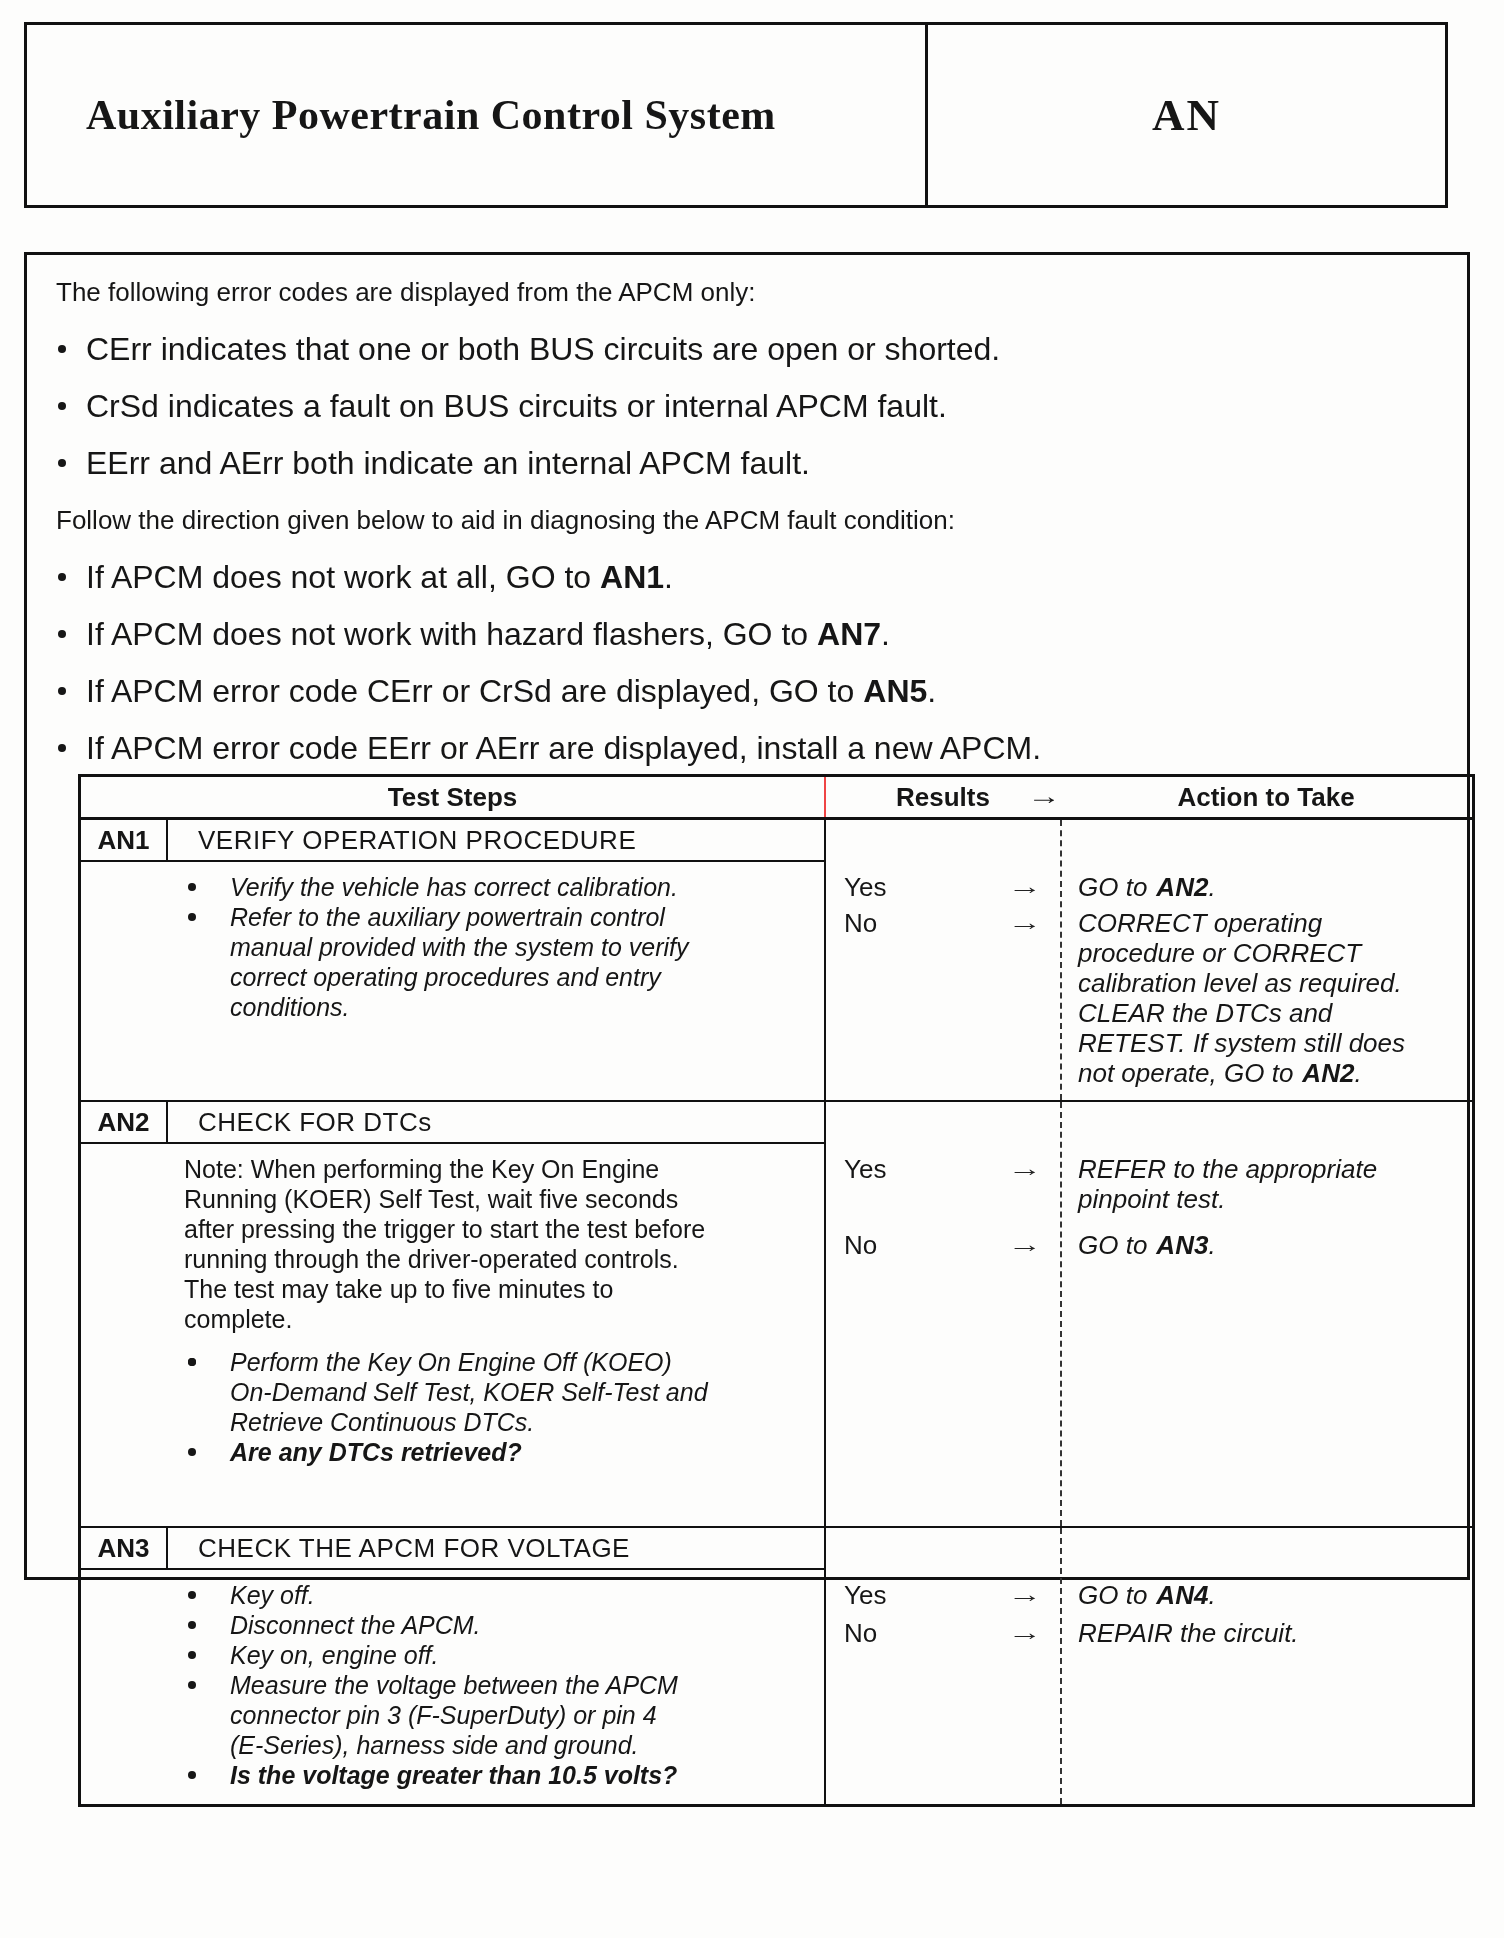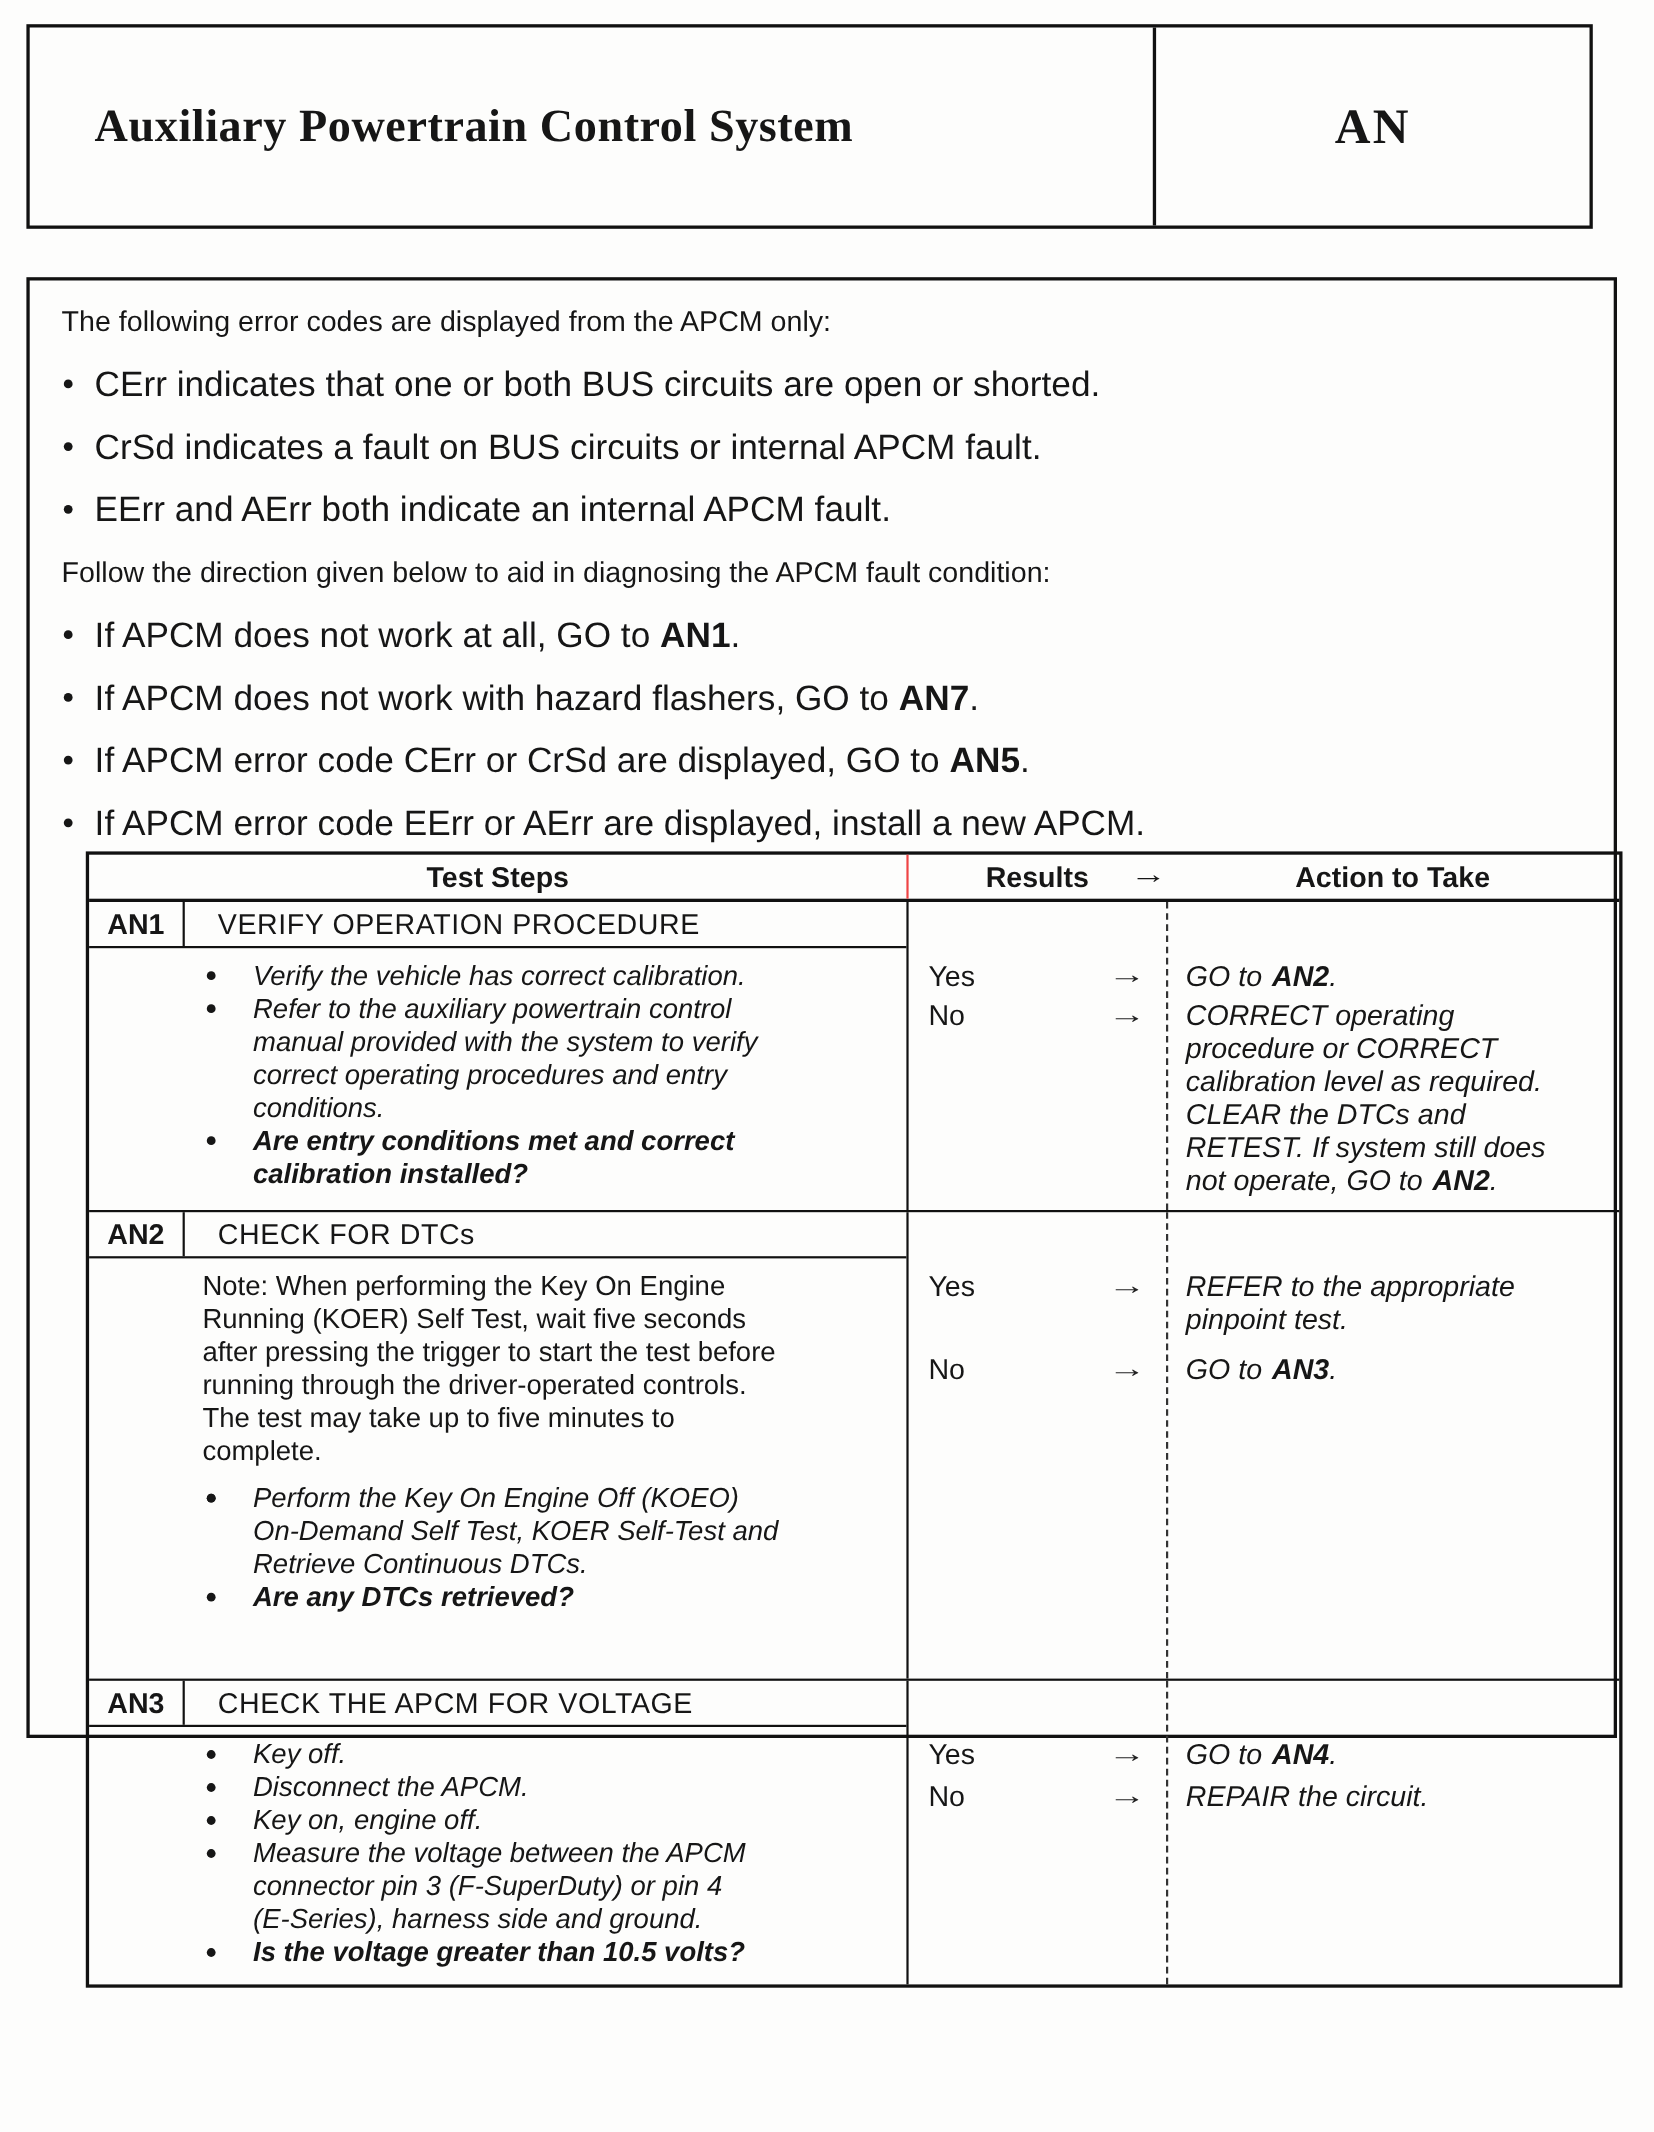--- a/index.html
+++ b/index.html
@@ -6,21 +6,21 @@
   .page{position:relative;width:1504px;height:1938px;background:#fdfdfc;color:#161616;
         font-family:"Liberation Sans","DejaVu Sans",sans-serif;overflow:hidden;}
 
   
   .header-box{position:absolute;left:24px;top:22px;width:1424px;height:186px;
               border:3px solid #111;display:flex;box-sizing:border-box;background:#fdfdfc;}
   .header-title-cell{flex:1;display:flex;align-items:center;padding-left:38px;
               border-right:3px solid #111;}
   .header-title{font-family:"Liberation Serif","DejaVu Serif",serif;font-weight:bold;
               font-size:42px;letter-spacing:0.5px;margin-left:21px;}
-  .header-code-cell{width:394px;display:flex;align-items:center;justify-content:center;}
+  .header-code-cell{width:517px;display:flex;align-items:center;justify-content:center;}
   .header-code{font-family:"Liberation Serif","DejaVu Serif",serif;font-weight:bold;
               font-size:45px;letter-spacing:2px;}
 
   
   .content-box{position:absolute;left:24px;top:252px;width:1446px;height:1328px;
               border:3px solid #111;box-sizing:border-box;padding:20px 20px 0 29px;background:#fdfdfc;}
   .intro p{margin:0;font-size:26px;line-height:34px;}
   .intro .spacer{height:23px;}
   .ib{display:flex;font-size:32px;line-height:34px;}
   .ib .idot{width:30px;flex:0 0 30px;position:relative;}
@@ -145,25 +145,20 @@
               <span class="dot"></span>
               <span class="btext">Verify the vehicle has correct calibration.</span>
             </div>
             <div class="bullet">
               <span class="dot"></span>
               <span class="btext">Refer to the auxiliary powertrain control
 manual provided with the system to verify
 correct operating procedures and entry
 conditions.</span>
             </div>
-            <div class="bullet">
-              <span class="dot"></span>
-              <span class="btext bold">Are entry conditions met and correct
-calibration installed?</span>
-            </div>
           </div>
         </div>
         <div class="right-pane">
           <div class="ra-row">
             <div class="res">
               <span>Yes</span>
               <span class="res-arrow">→</span>
             </div>
             <div class="act"><span class="pre">GO to</span><span class="b-ref">AN2</span><span>.</span></div>
           </div>

